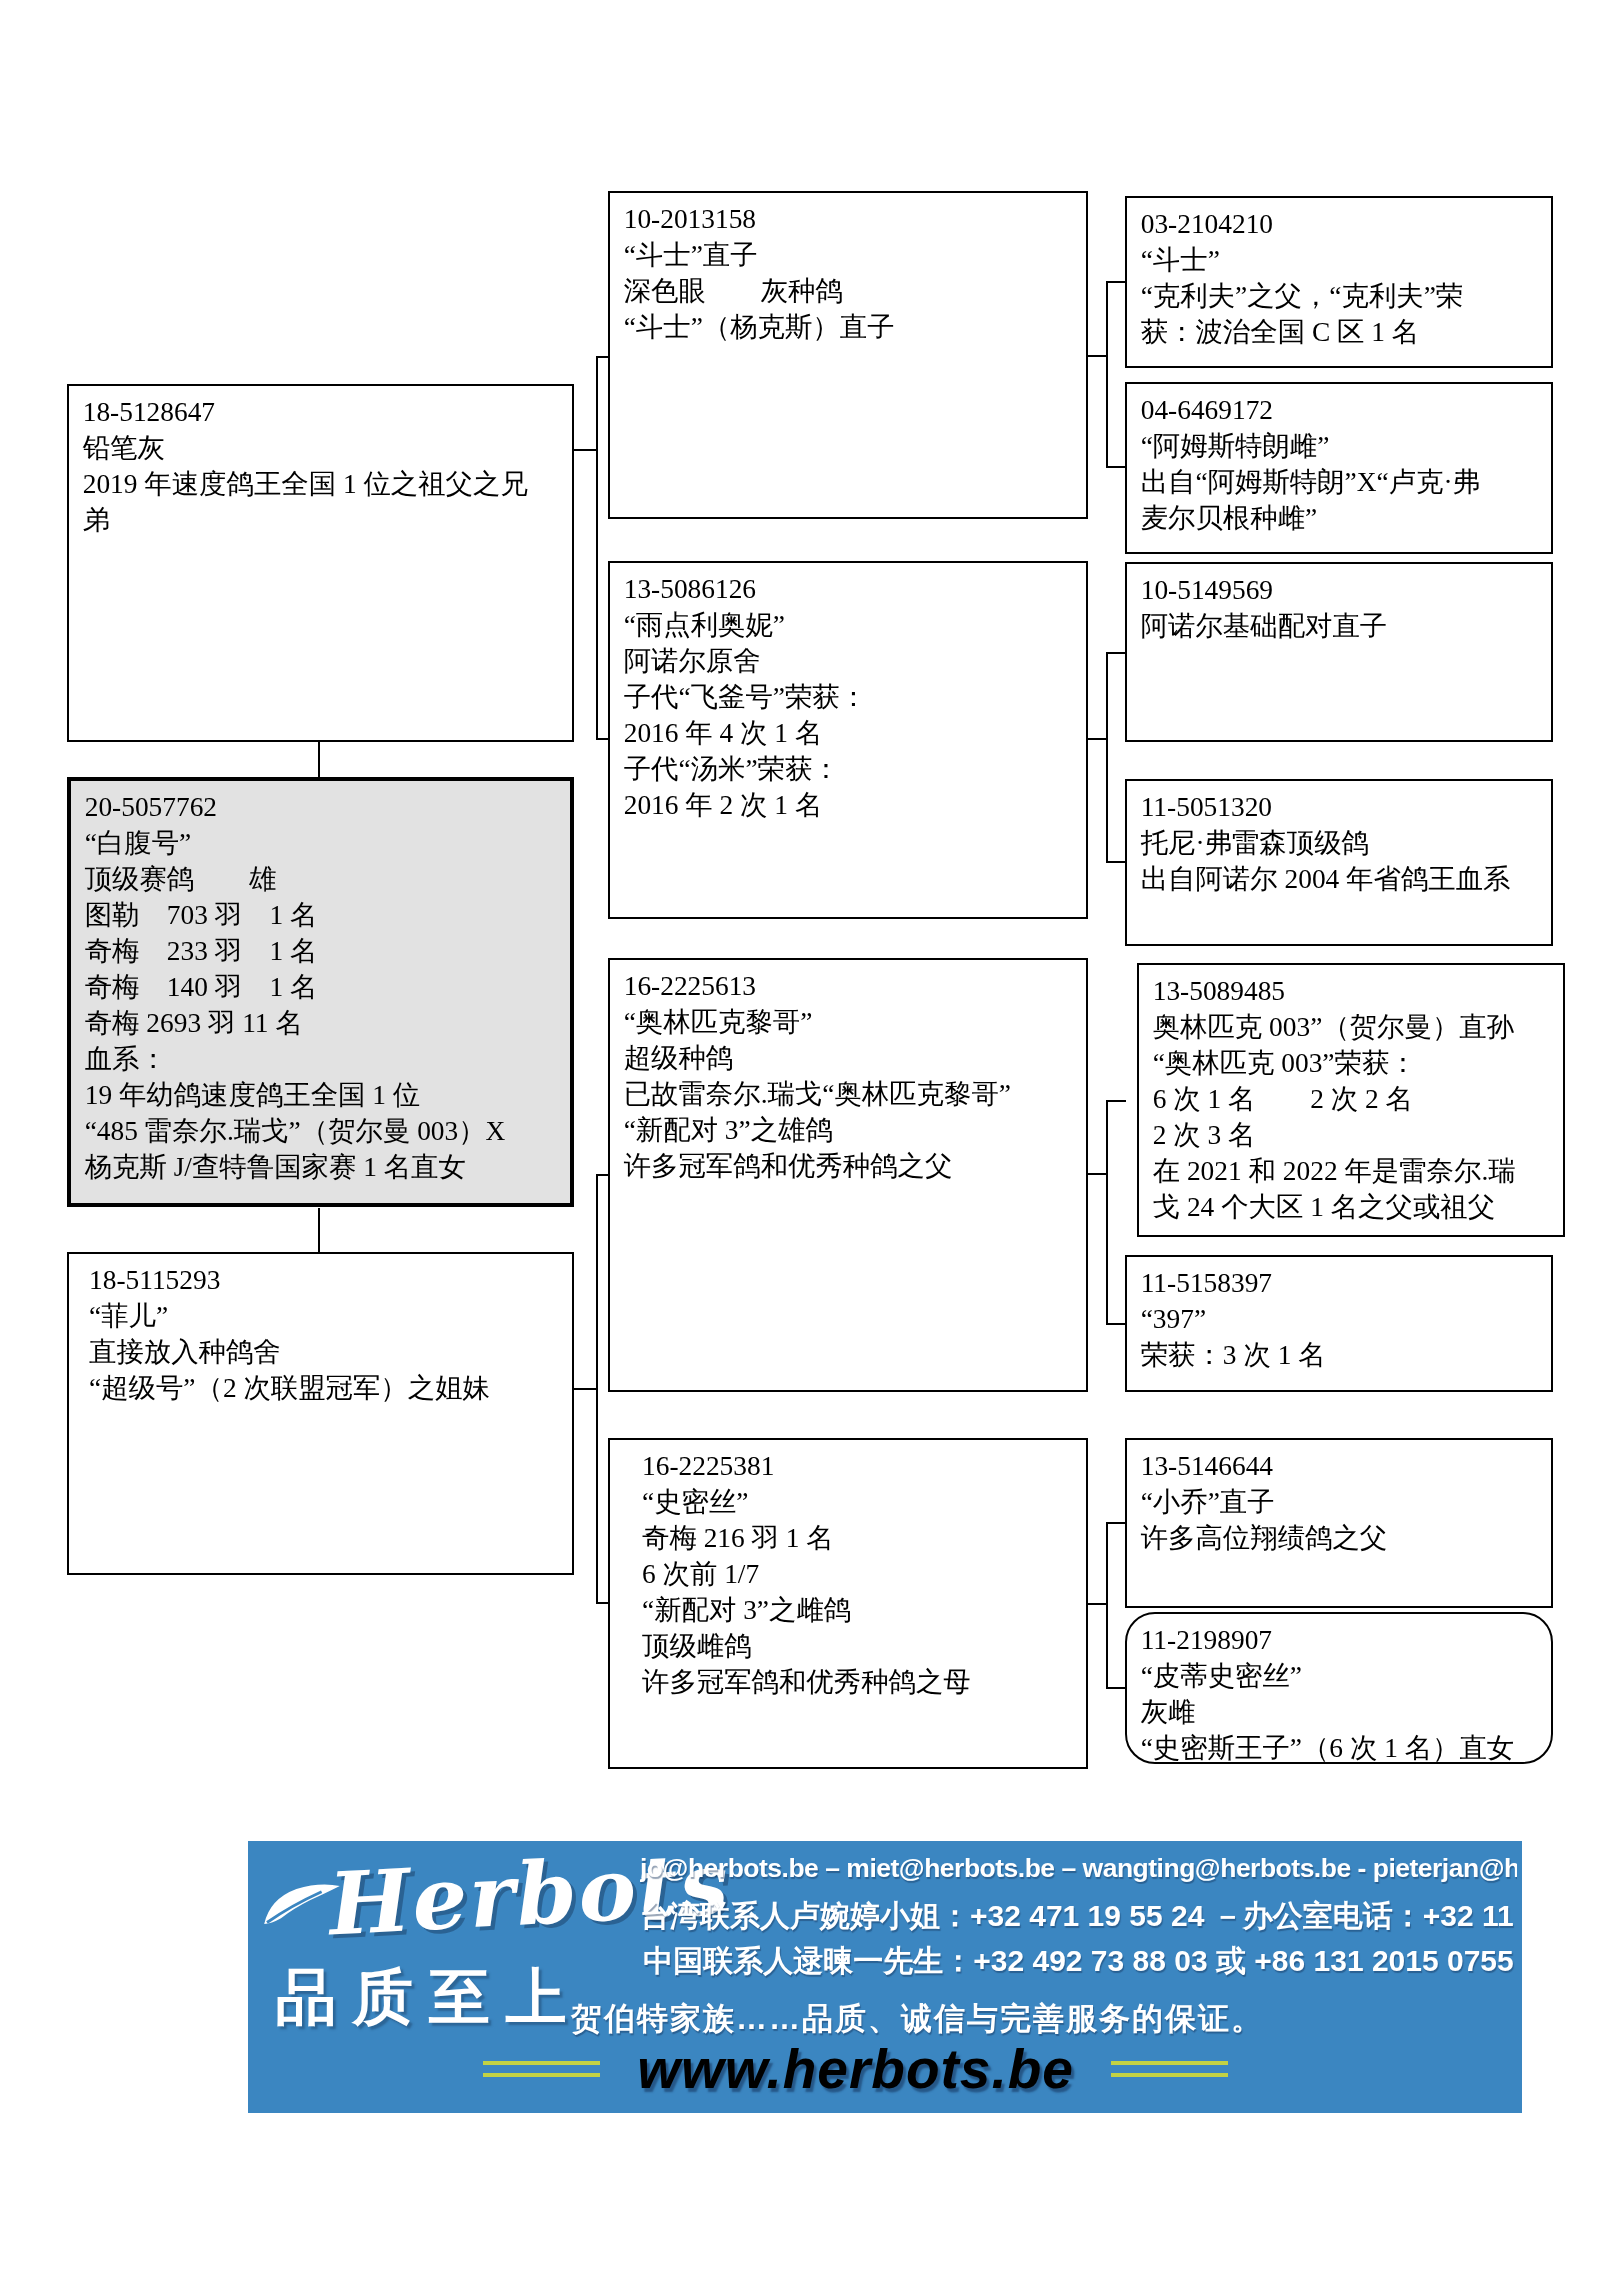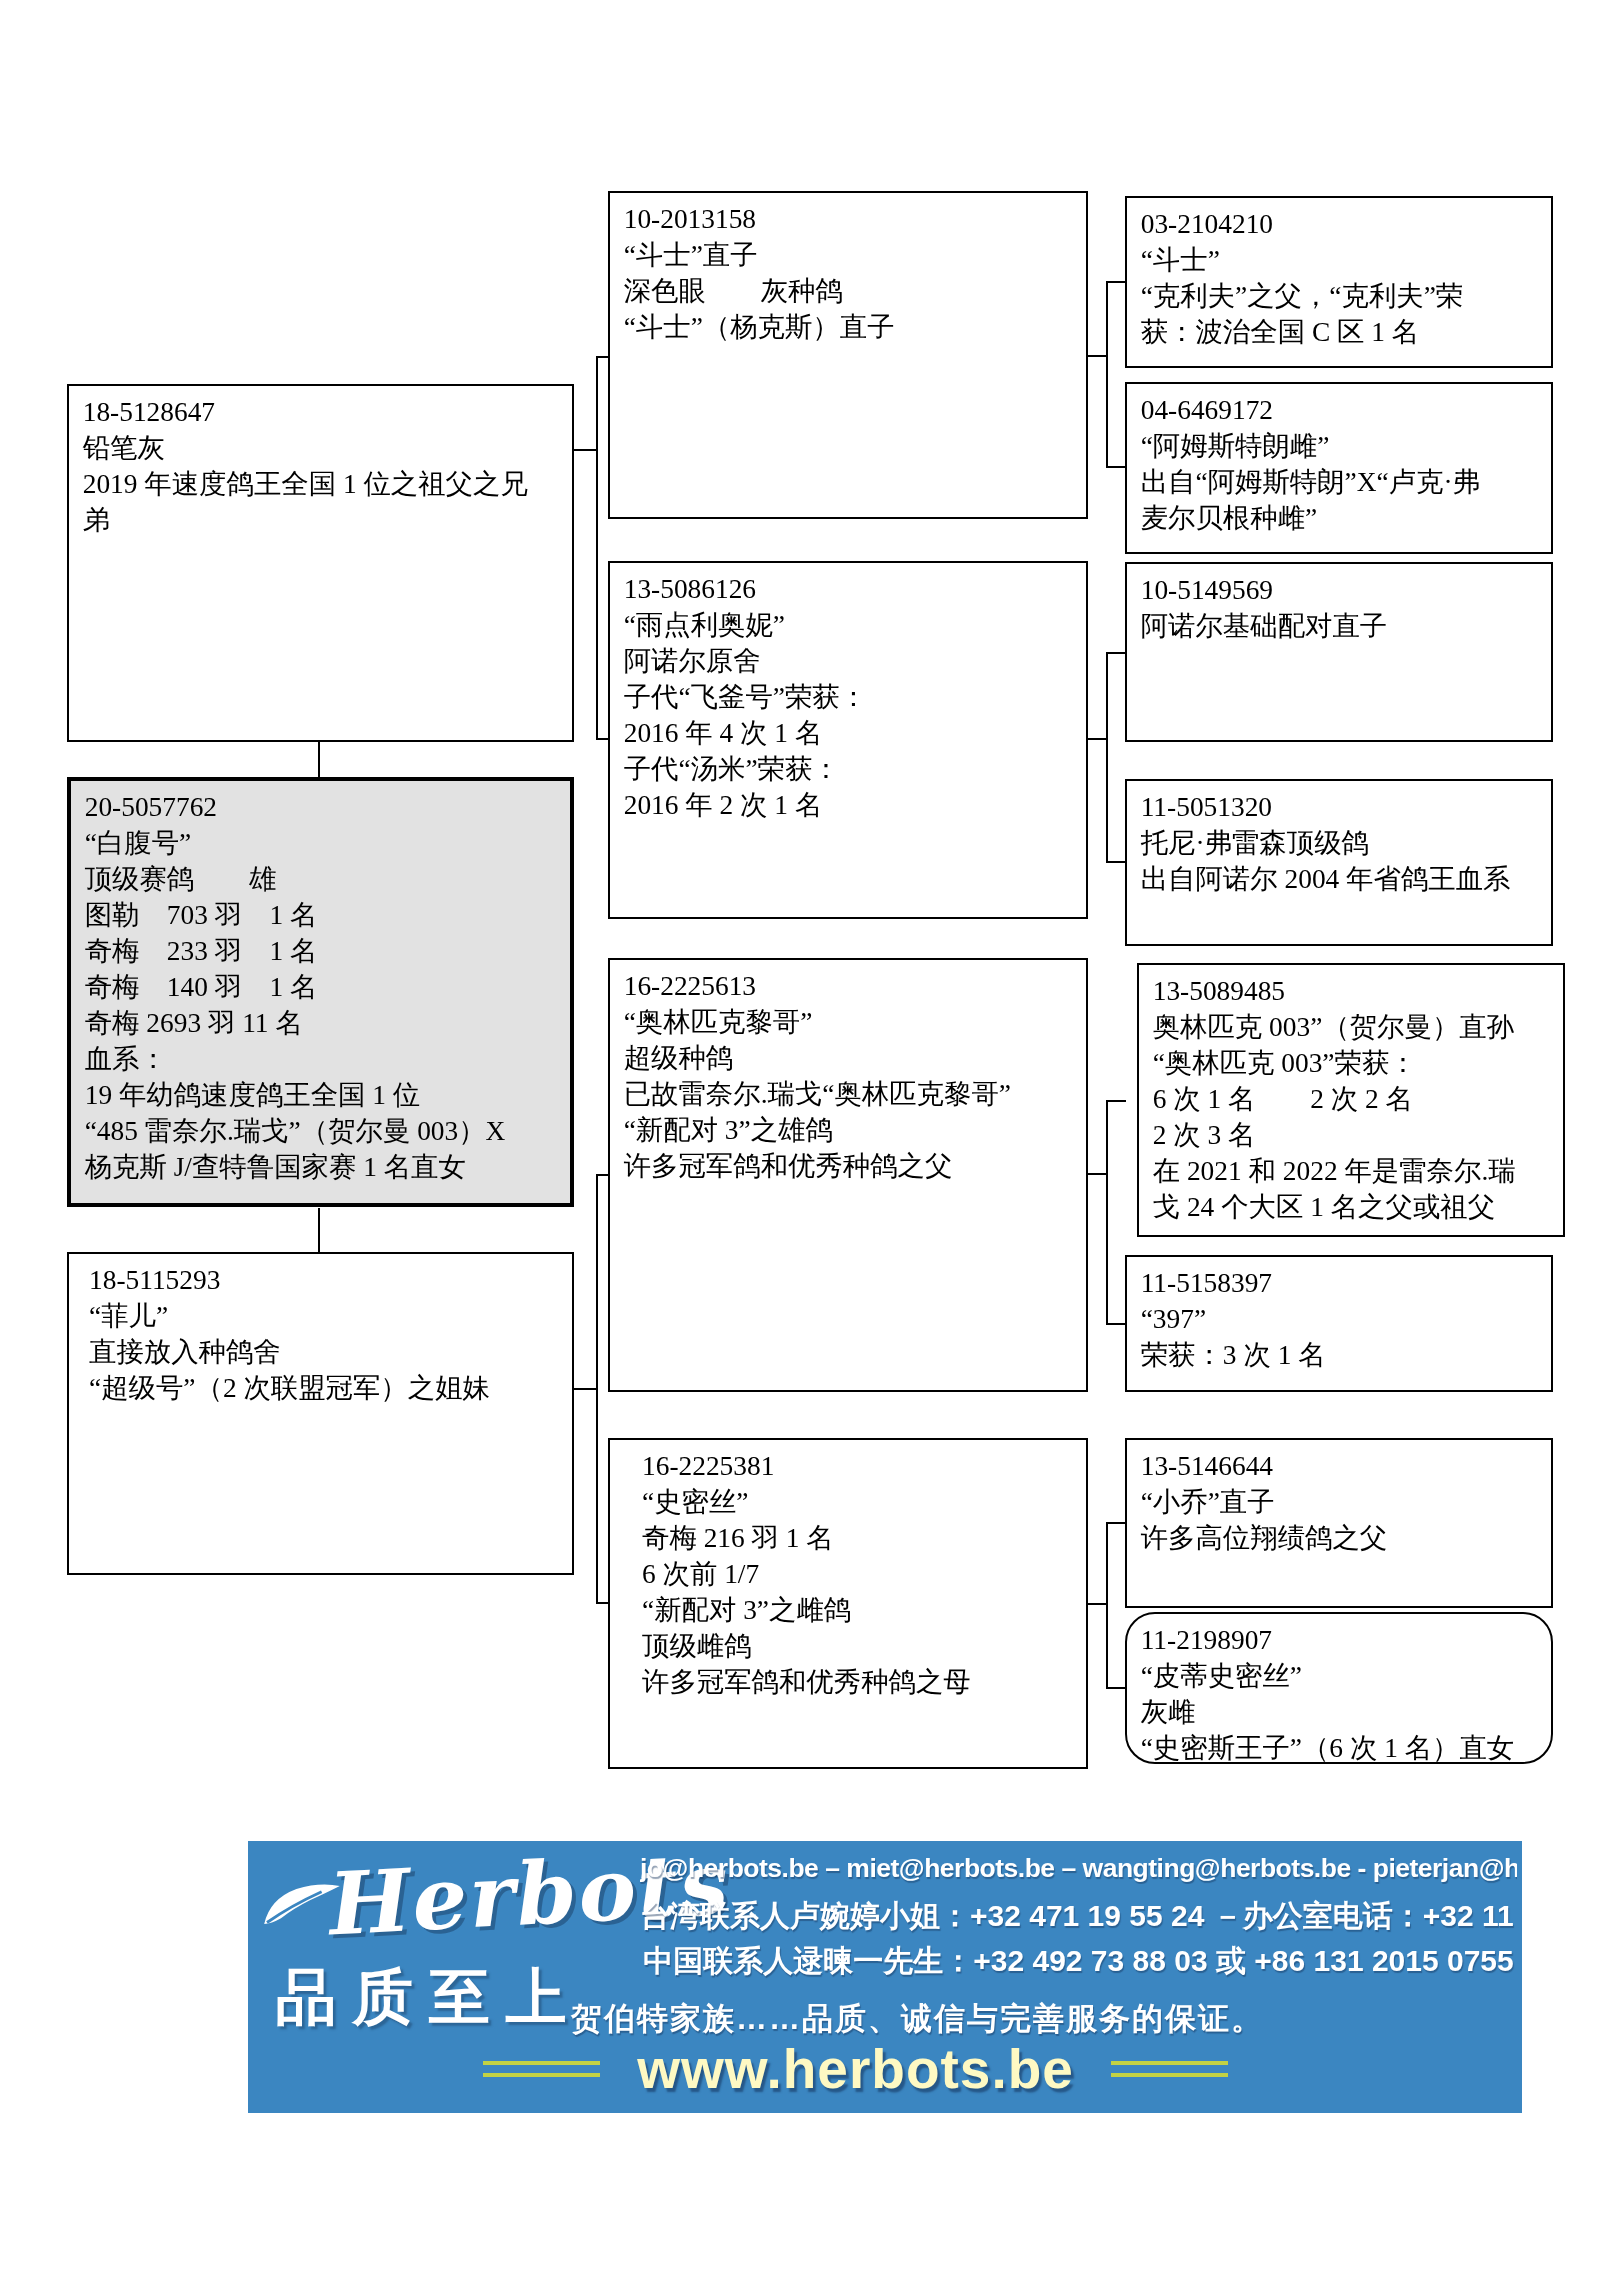--- a/index.html
+++ b/index.html
@@ -23,22 +23,22 @@
   .banline{position:absolute;left:392px;width:877px;text-align:center;font-weight:bold;
            white-space:nowrap;overflow:hidden;text-shadow:1px 2px 1px rgba(20,50,90,.45);}
   #emails{top:11.8px;font-size:26.5px;letter-spacing:-0.5px;}
   #taiwan{top:55px;font-size:30px;}
   #china{top:100px;font-size:30px;}
   #slogan{position:absolute;left:323px;top:157px;width:823px;font-weight:bold;
           font-size:31px;letter-spacing:2px;text-shadow:1px 2px 1px rgba(20,50,90,.45);white-space:nowrap;}
   #webrow{position:absolute;left:235px;top:196px;width:745px;display:flex;align-items:center;
           justify-content:center;gap:37px;}
   .dbl{width:118px;height:16.7px;border-top:4.9px solid #c2d244;border-bottom:4.9px solid #c2d244;box-sizing:border-box;}
-  #website{font-size:55px;font-weight:bold;color:#fef9c3;letter-spacing:1px;
-           text-shadow:2.9px 3.9px 2px rgba(20,50,90,.55);}
+  #website{font-size:55px;font-weight:bold;color:#000000;letter-spacing:1px;
+           text-shadow:2.9px 3.9px 2px rgba(20,50,90,.55);font-style:italic;}
 </style>
 </head>
 <body>
 
 <div id="page">
 
   <div class="pbox" style="left:67px;top:384px;width:507px;height:358px;">
     <div class="lines">
         <div>18-5128647</div>
         <div>铅笔灰</div>

